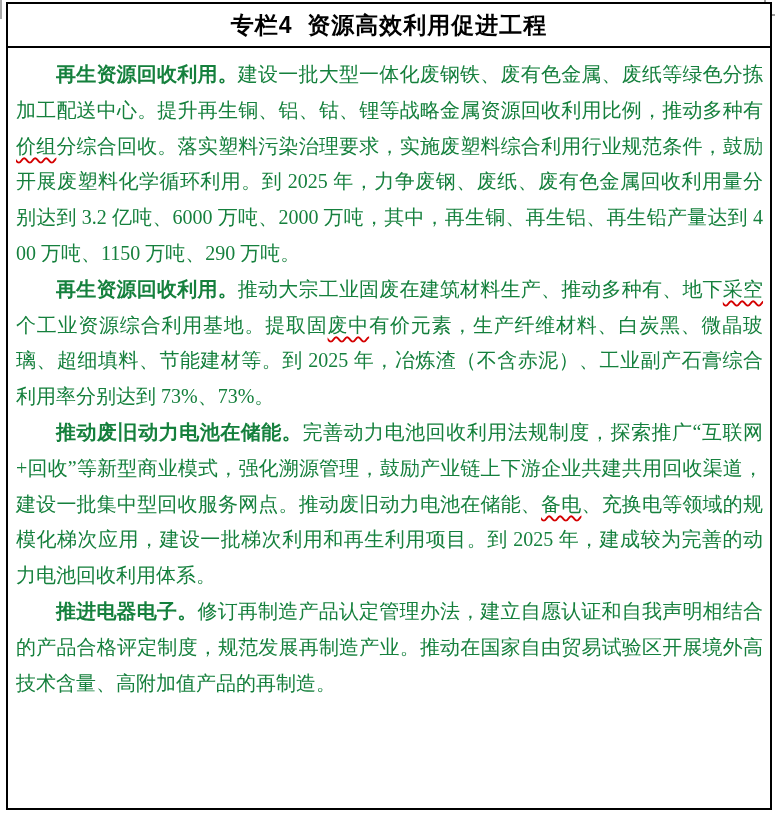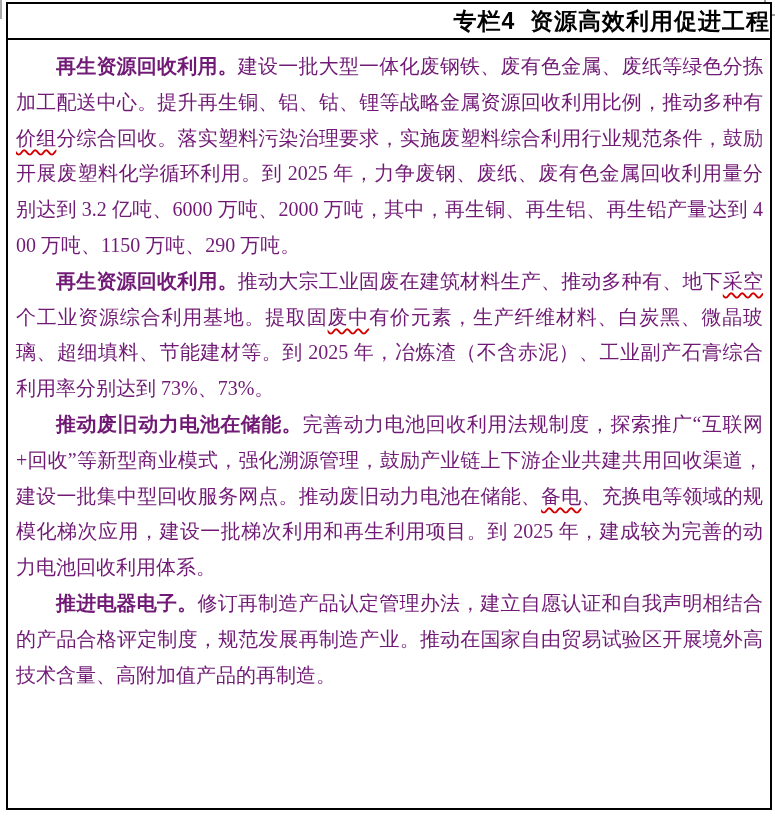--- a/index.html
+++ b/index.html
@@ -16,43 +16,43 @@
   }
   
   .column-table {
     position: absolute;
     left: 6px; top: 2px;
     width: 766px; height: 808px;
     border: 2px solid #000000;
     background: #ffffff;
   }
   .title-row {
-    height: 36px;
+    height: 44px;
     border-bottom: 2px solid #000000;
     display: flex;
     align-items: center;
-    justify-content: flex-end;
+    justify-content: center;
   }
   .title-text {
     font-family: "Liberation Sans", sans-serif;
     font-weight: bold;
     font-size: 23px;
     color: #000000;
     letter-spacing: 1px;
     white-space: pre;
   }
   .body-cell {
     height: calc(100% - 48px);
     padding: 9px 7px 0 8px;
     overflow: hidden;
   }
   .para {
     font-size: 20px;
     line-height: 35.8px;
-    color: #701a75;
+    color: #15803d;
     text-align: justify;
     text-indent: 2em;
     word-break: break-all;
   }
   .seg-lead {
     font-family: "Liberation Sans", sans-serif;
     font-weight: bold;
   }
   .seg-normal { font-weight: normal; }
   .seg-spellcheck {

